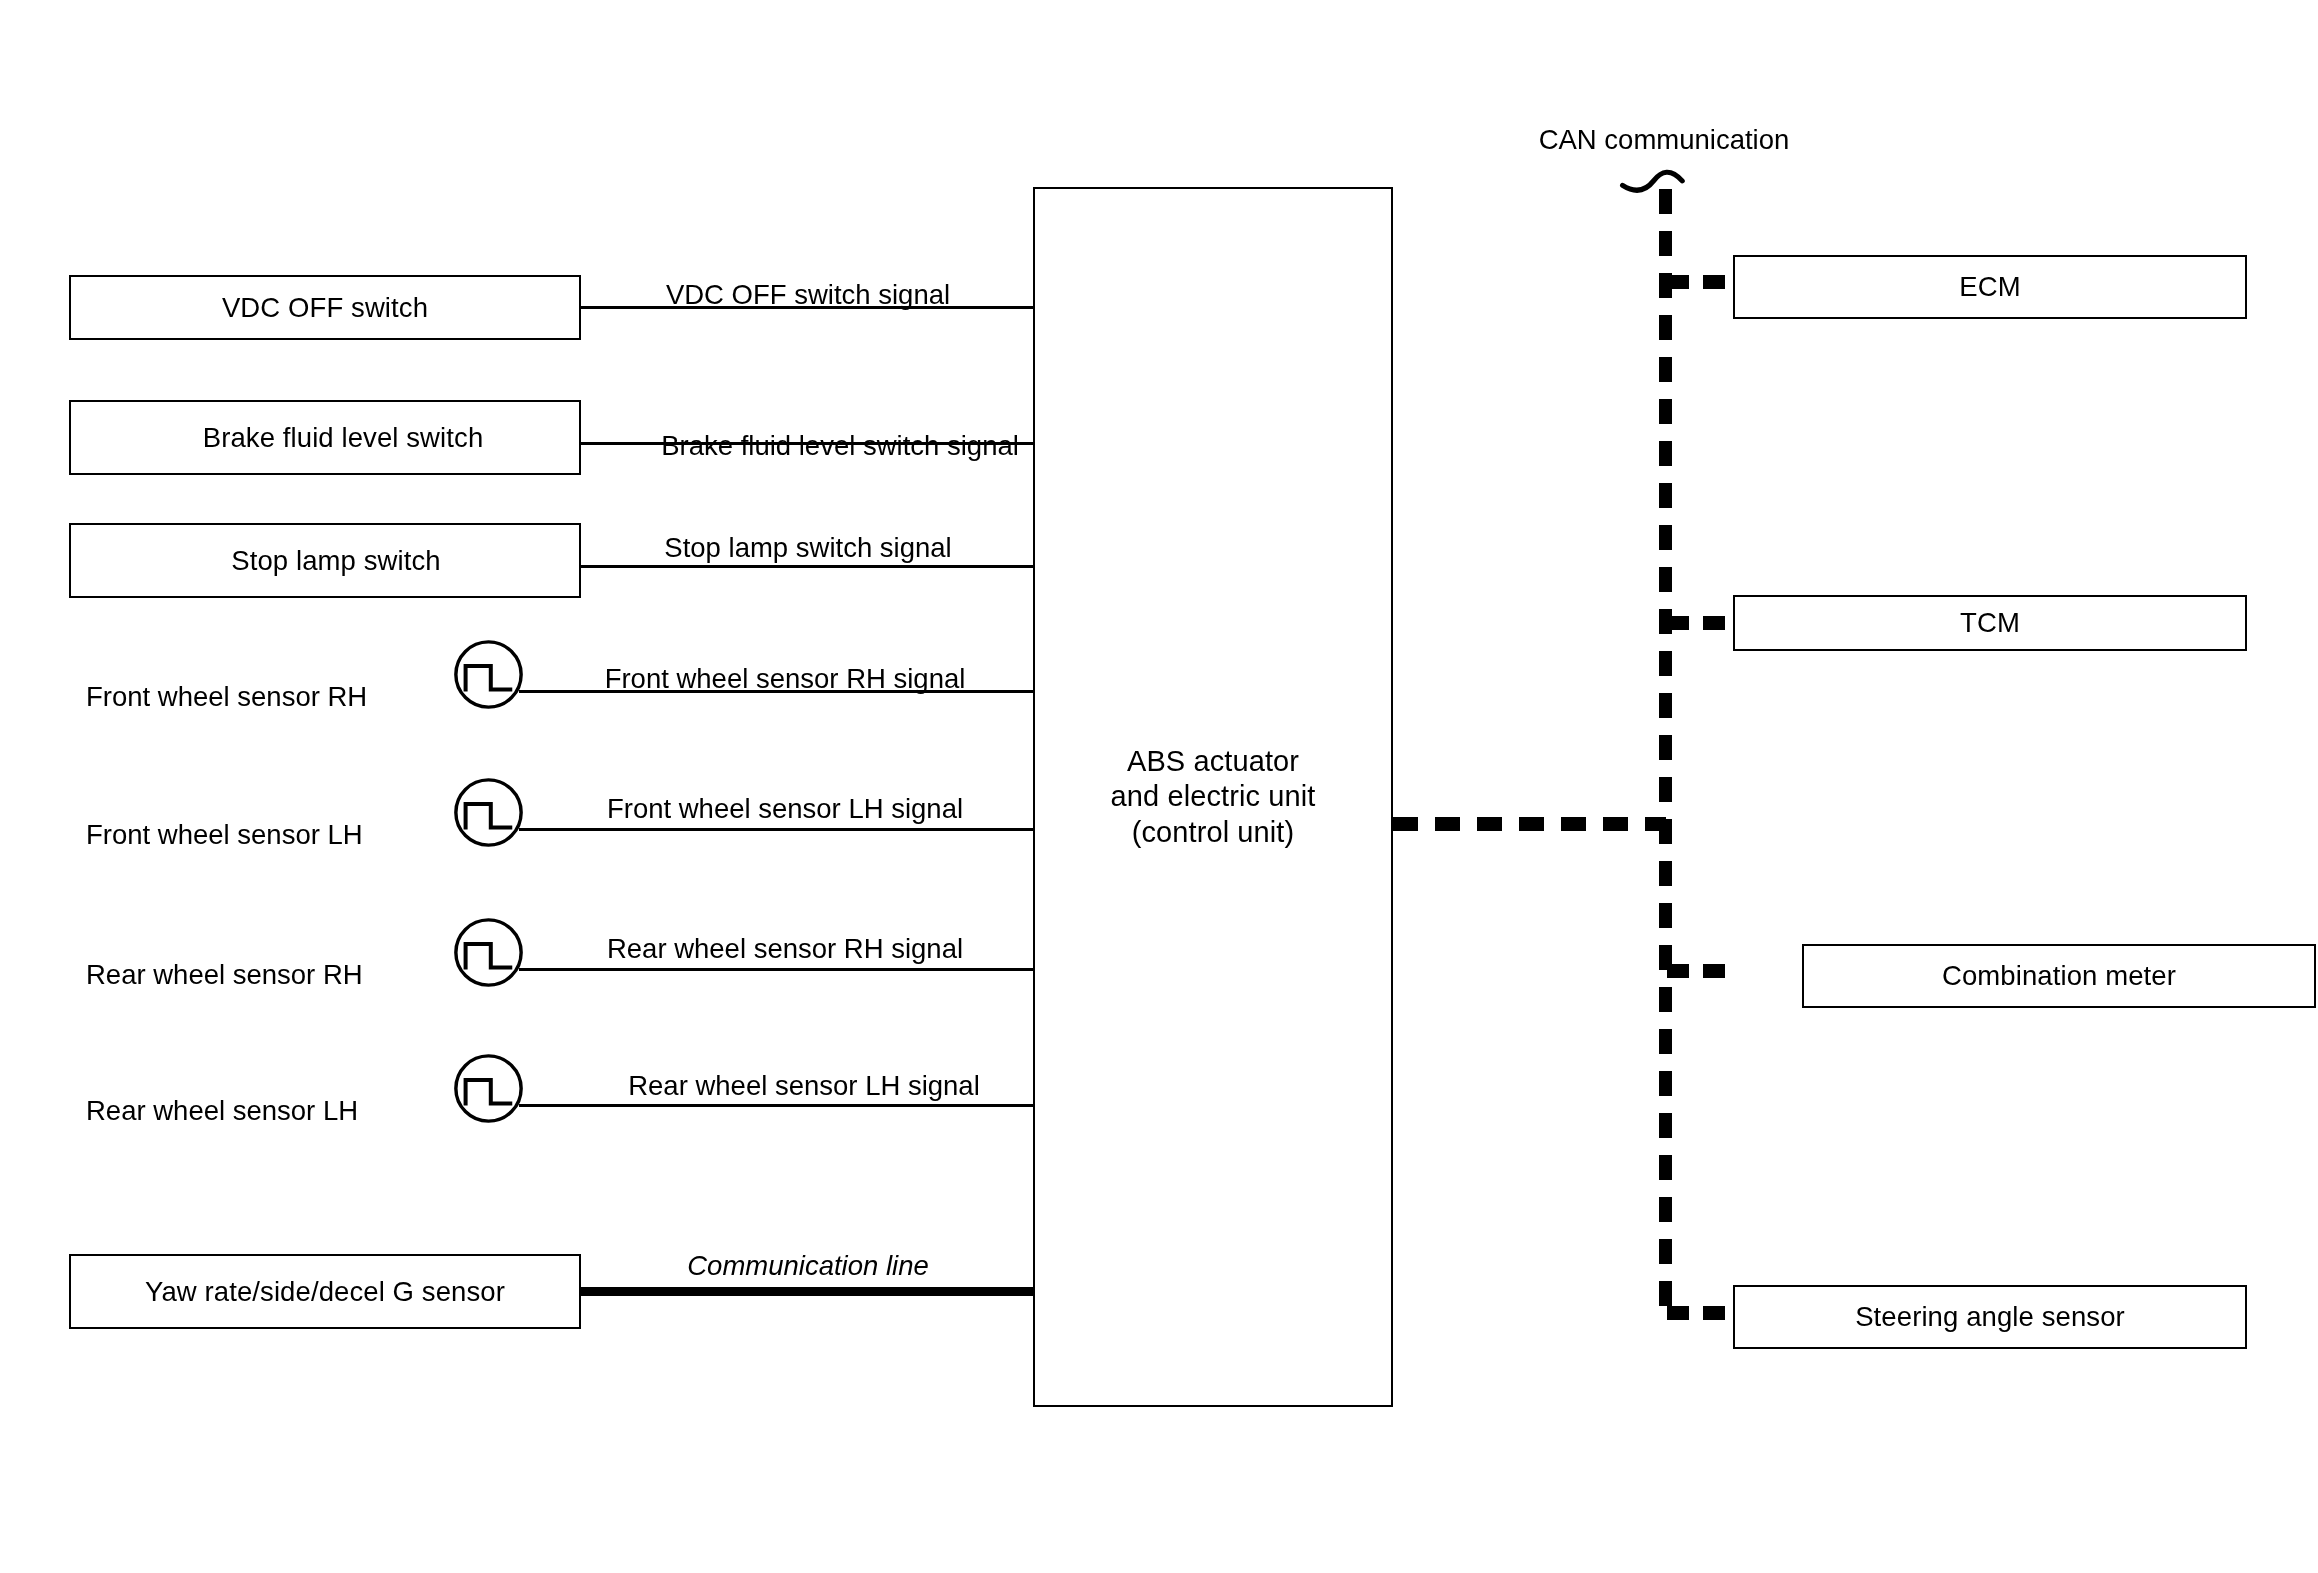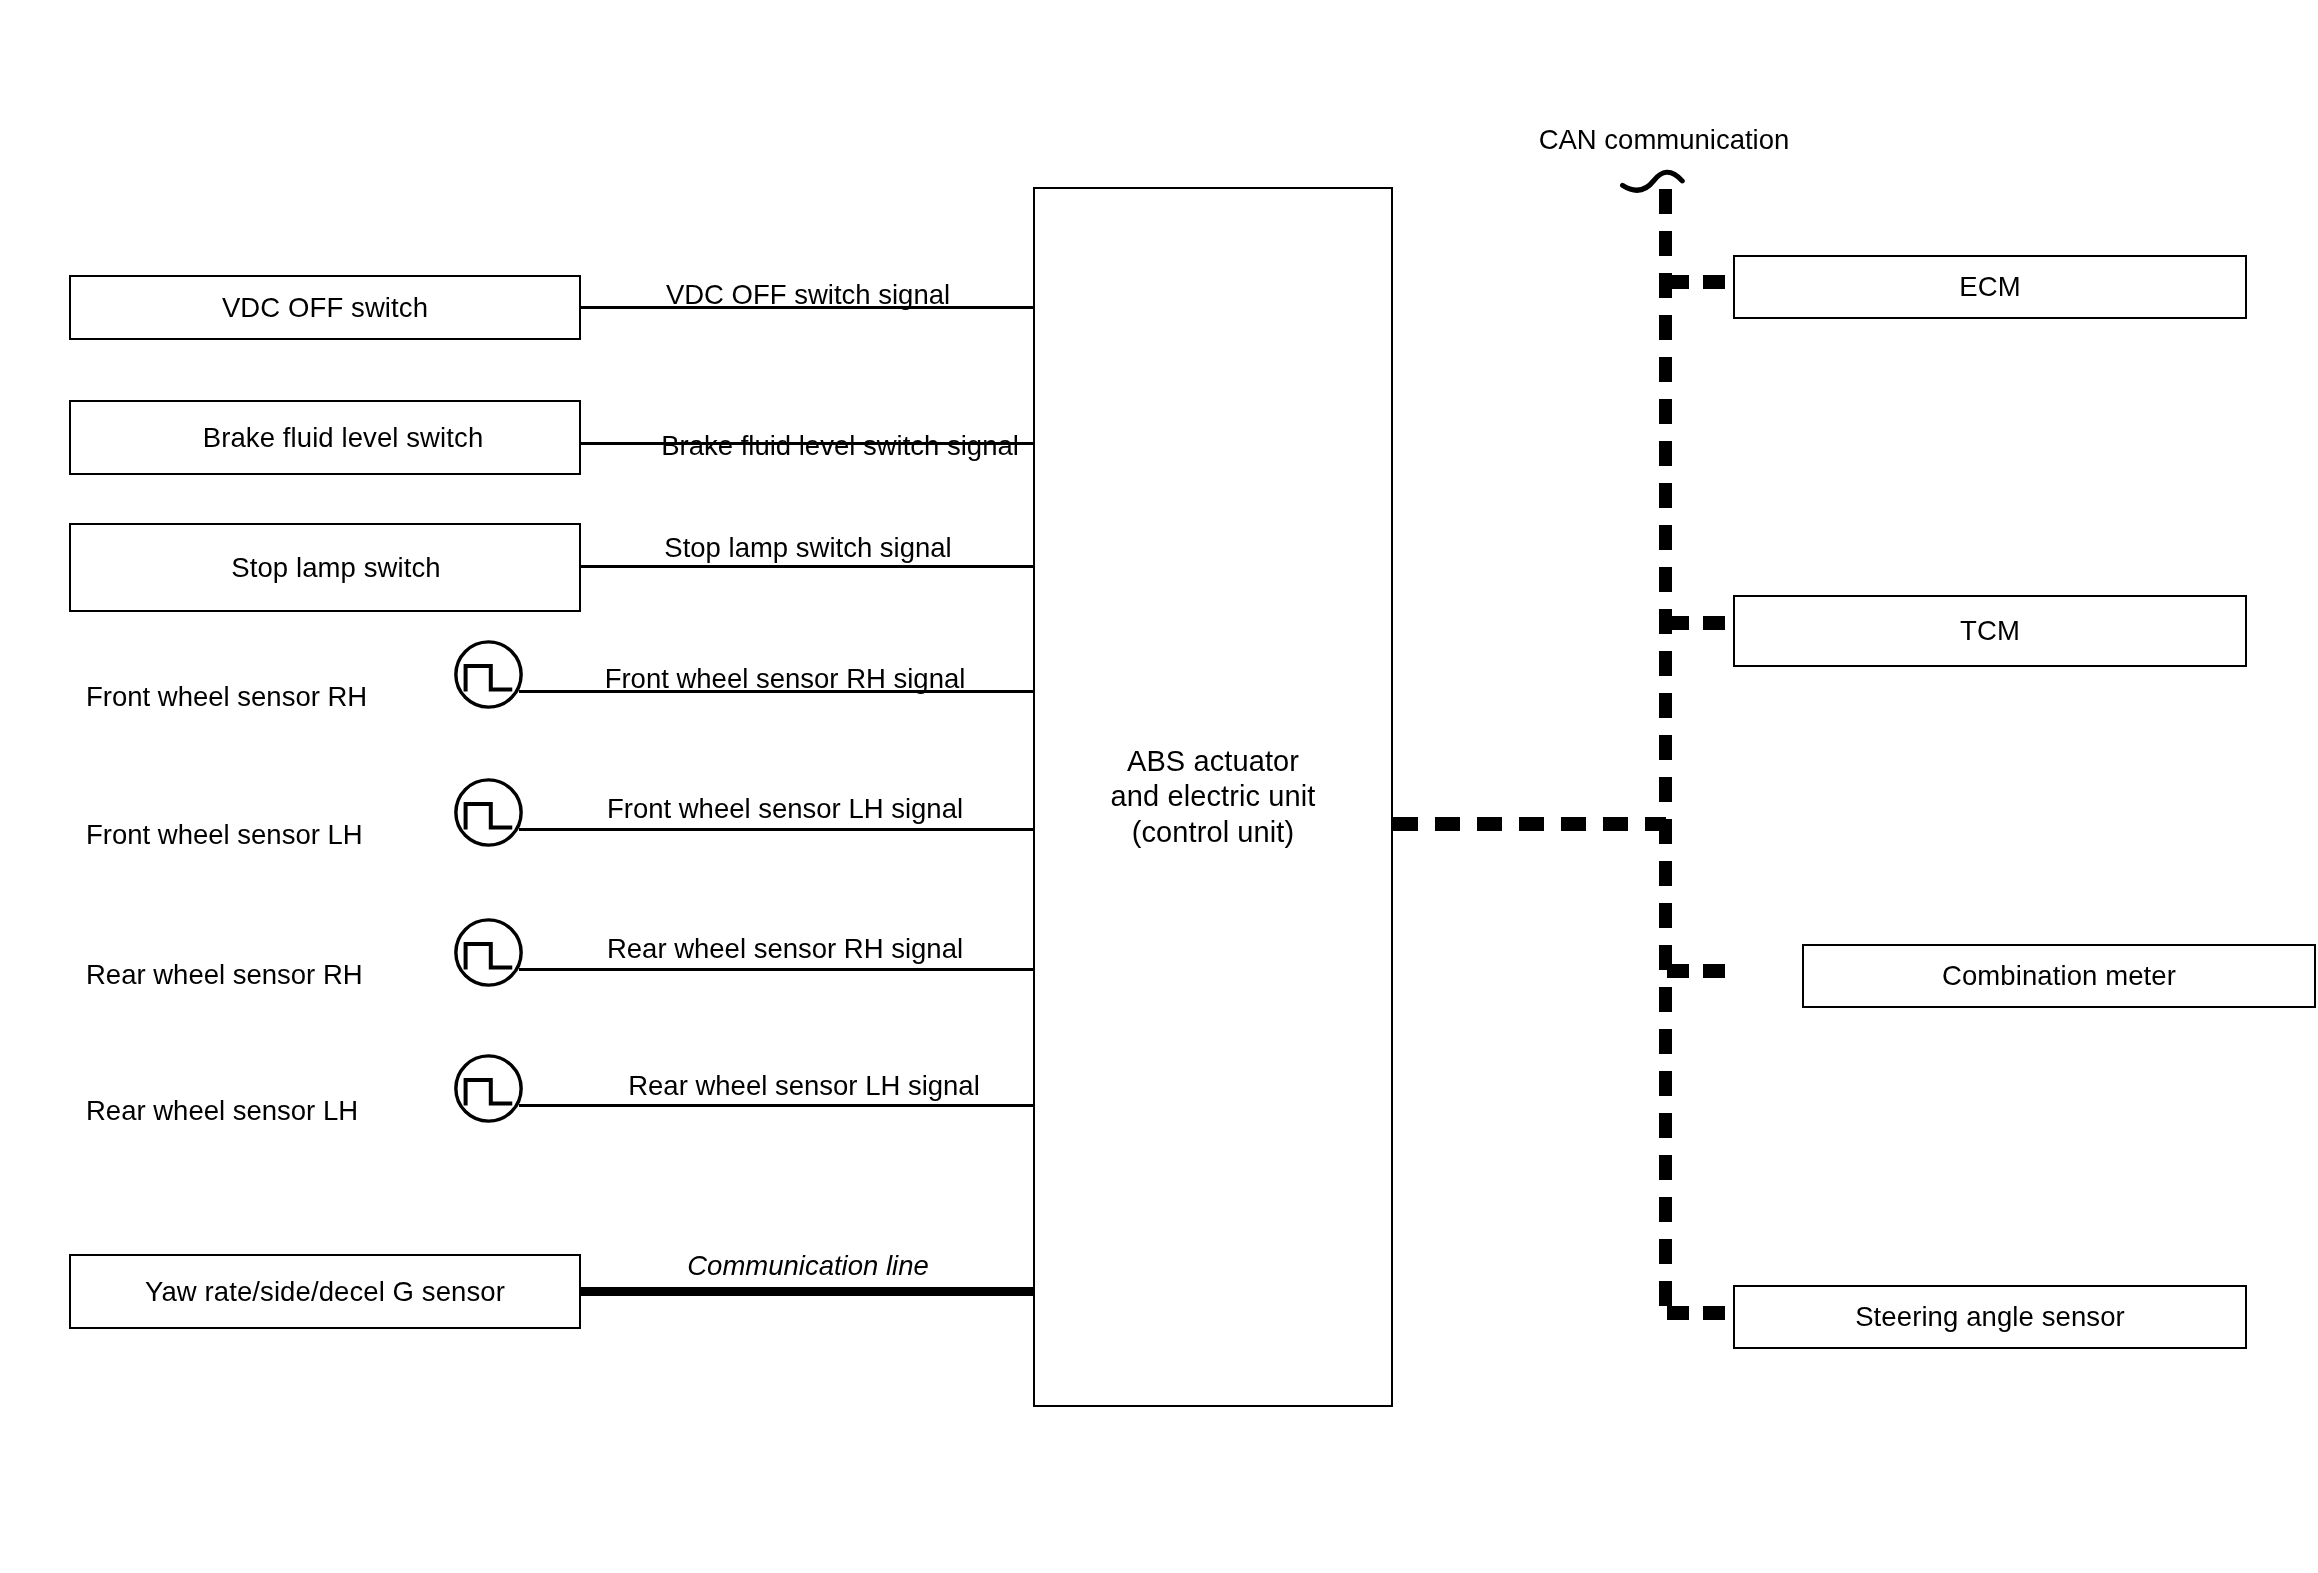--- a/index.html
+++ b/index.html
@@ -131,21 +131,21 @@
   </div>
   <div class="sigline" style="left:581px; top:306px; width:453px;"></div>
   <div class="lbl center" style="left:808px; top:281px;">VDC OFF switch signal</div>
 
   <div class="box" style="left:69px; top:400px; width:512px; height:75px;padding-left:36px;">
     <span>Brake fluid level switch</span>
   </div>
   <div class="sigline" style="left:581px; top:442px; width:453px;"></div>
   <div class="lbl center" style="left:808px; top:432px;margin-left:32px;">Brake fluid level switch signal</div>
 
-  <div class="box" style="left:69px; top:523px; width:512px; height:89px;padding-left:22px;">
+  <div class="box" style="left:69px; top:523px; width:512px; height:75px;padding-left:22px;">
     <span>Stop lamp switch</span>
   </div>
   <div class="sigline" style="left:581px; top:565px; width:453px;"></div>
   <div class="lbl center" style="left:808px; top:534px;">Stop lamp switch signal</div>
 
   <div class="lbl" style="left:86px; top:683px;">Front wheel sensor RH</div>
   <div class="sensor-sym" style="left:453px; top:639px;">
     <svg viewBox="0 0 124 124">
       <circle cx="62" cy="62" r="57" fill="none" stroke="#000" stroke-width="6"></circle>
       <path d="M 22 88 L 22 47 L 66 47 L 66 88 L 100 88" fill="none" stroke="#000" stroke-width="7" stroke-linecap="square" stroke-linejoin="miter"></path>
@@ -189,21 +189,21 @@
   </div>
   <div class="commline" style="left:581px; top:1287px; width:453px;"></div>
   <div class="lbl center" style="left:808px; top:1252px;font-style:italic;">Communication line</div>
 
   <div class="can-stub" style="left:1667px; top:275px; width:72px;"></div>
   <div class="box thin" style="left:1733px; top:255px; width:514px; height:64px;">
     <span>ECM</span>
   </div>
 
   <div class="can-stub" style="left:1667px; top:616px; width:72px;"></div>
-  <div class="box thin" style="left:1733px; top:595px; width:514px; height:72px;">
+  <div class="box thin" style="left:1733px; top:595px; width:514px; height:56px;">
     <span>TCM</span>
   </div>
 
   <div class="can-stub" style="left:1667px; top:964px; width:72px;"></div>
   <div class="box thin" style="left:1802px; top:944px; width:514px; height:64px;">
     <span>Combination meter</span>
   </div>
 
   <div class="can-stub" style="left:1667px; top:1306px; width:72px;"></div>
   <div class="box thin" style="left:1733px; top:1285px; width:514px; height:64px;">

